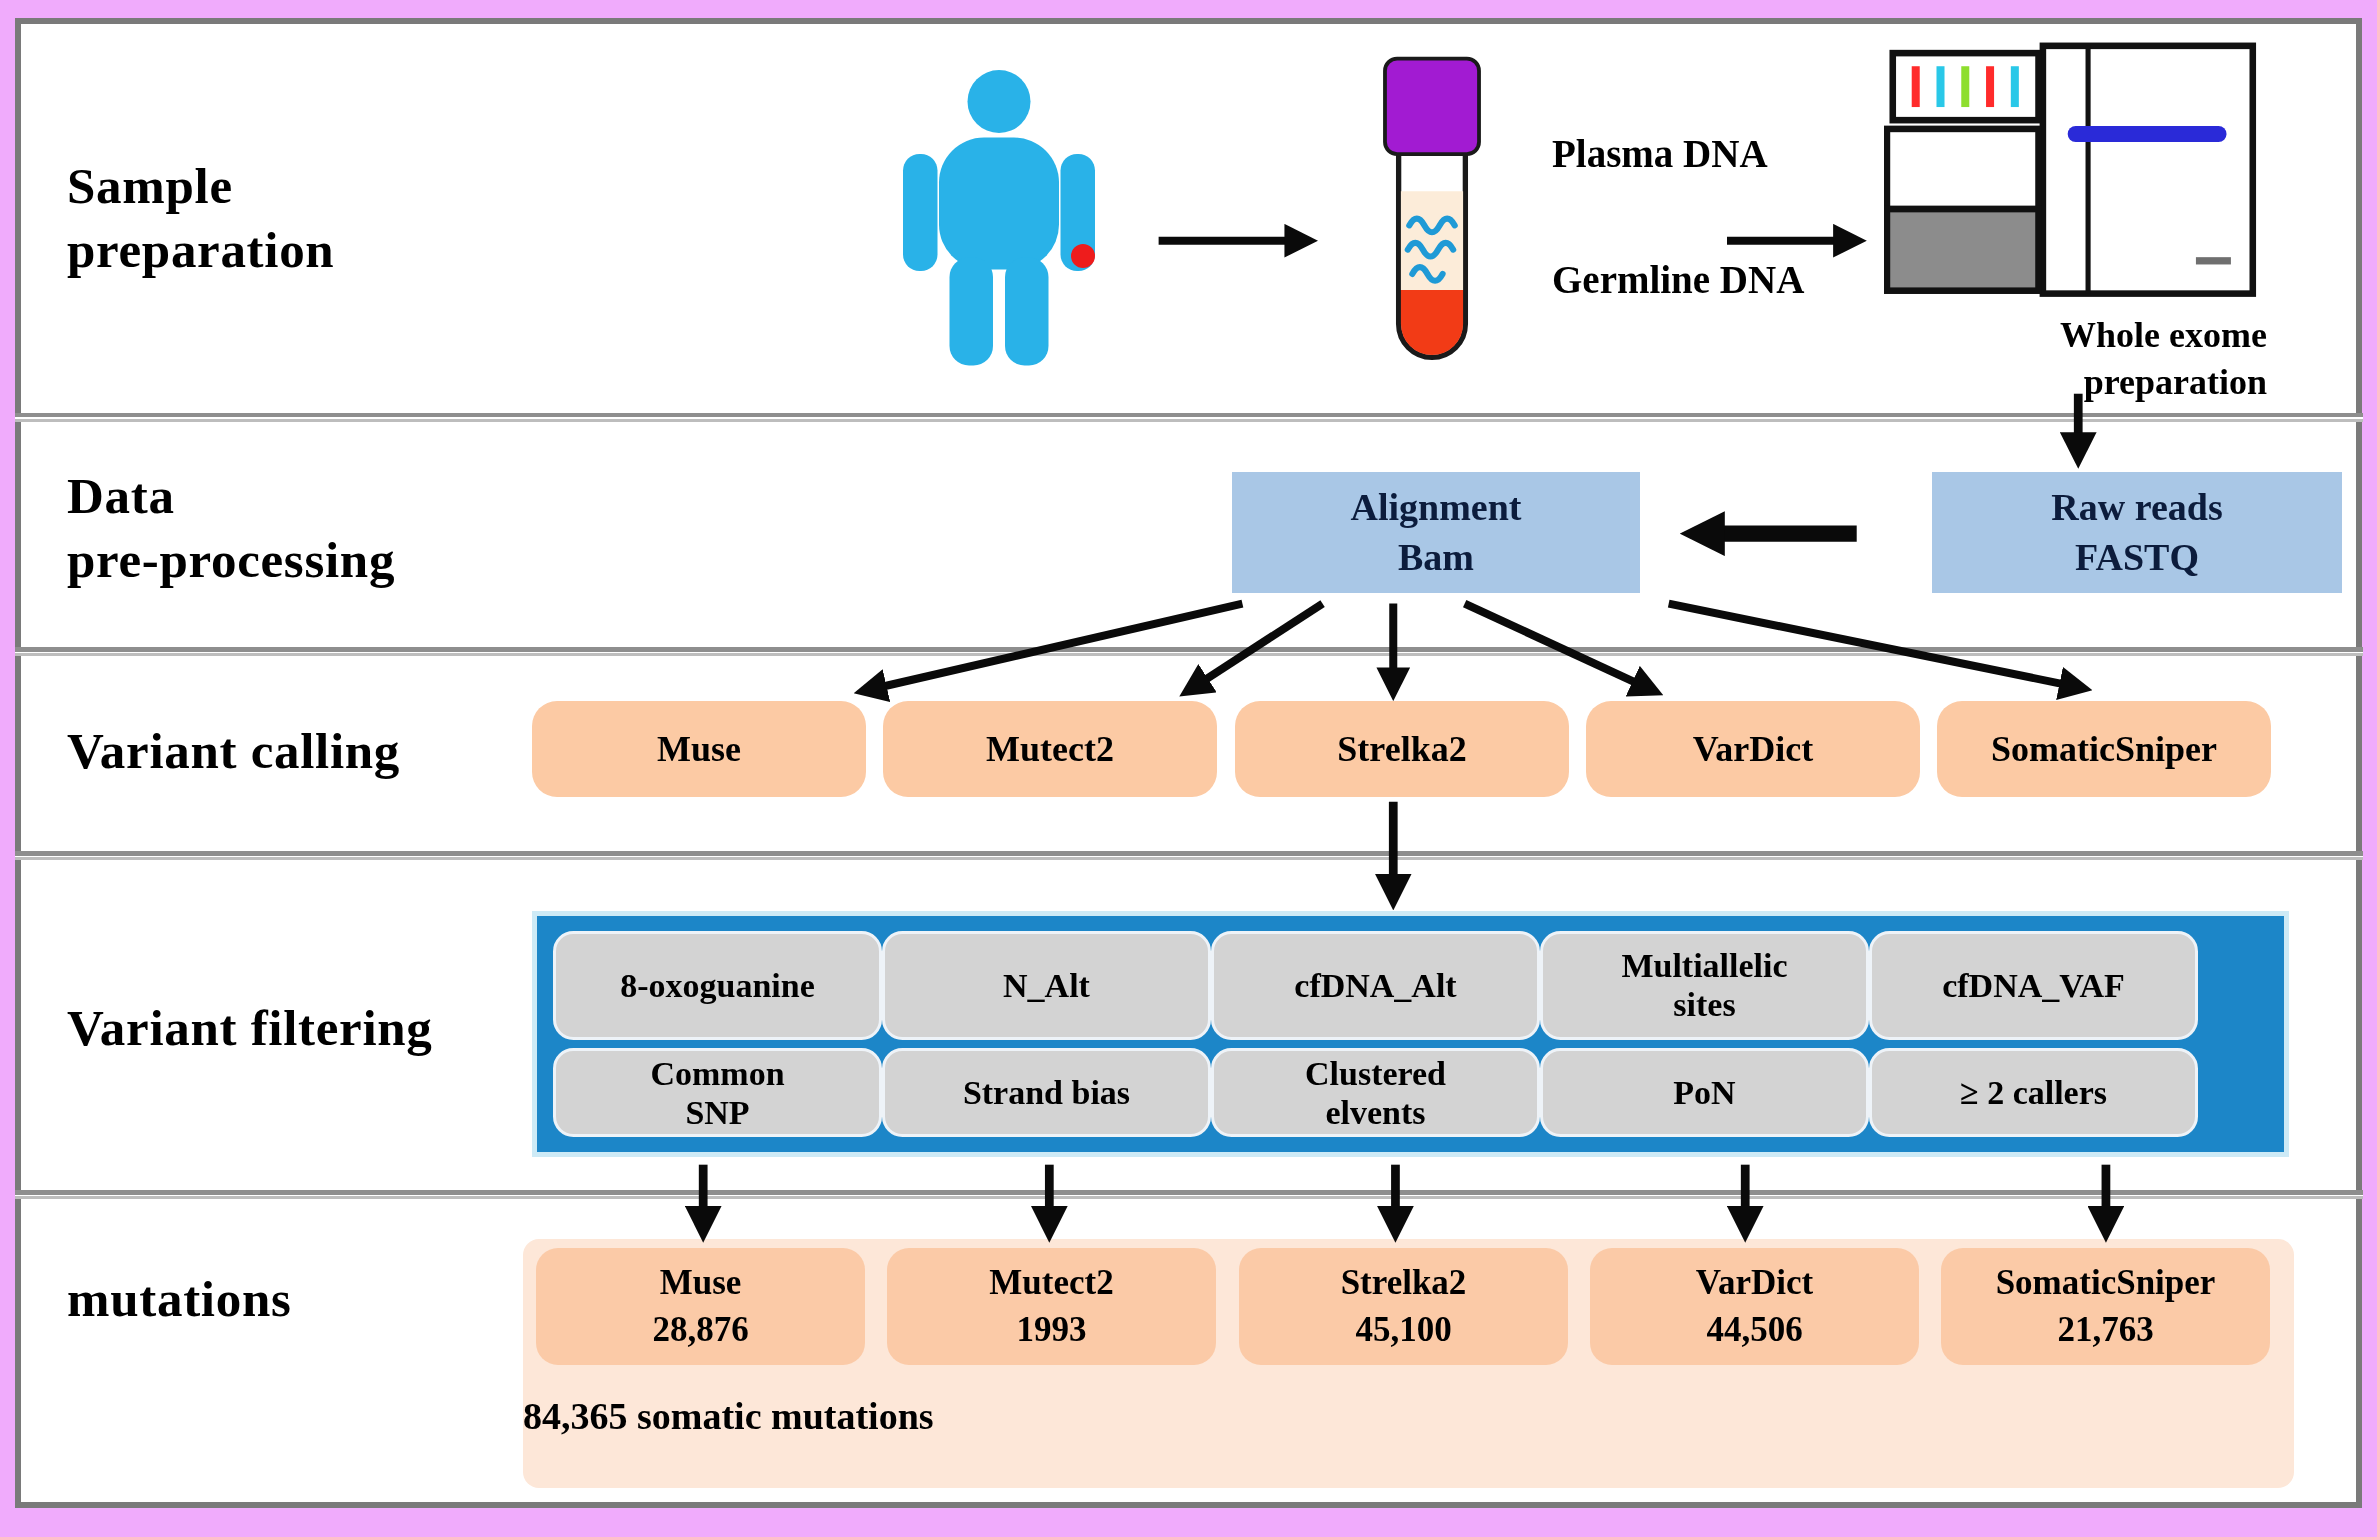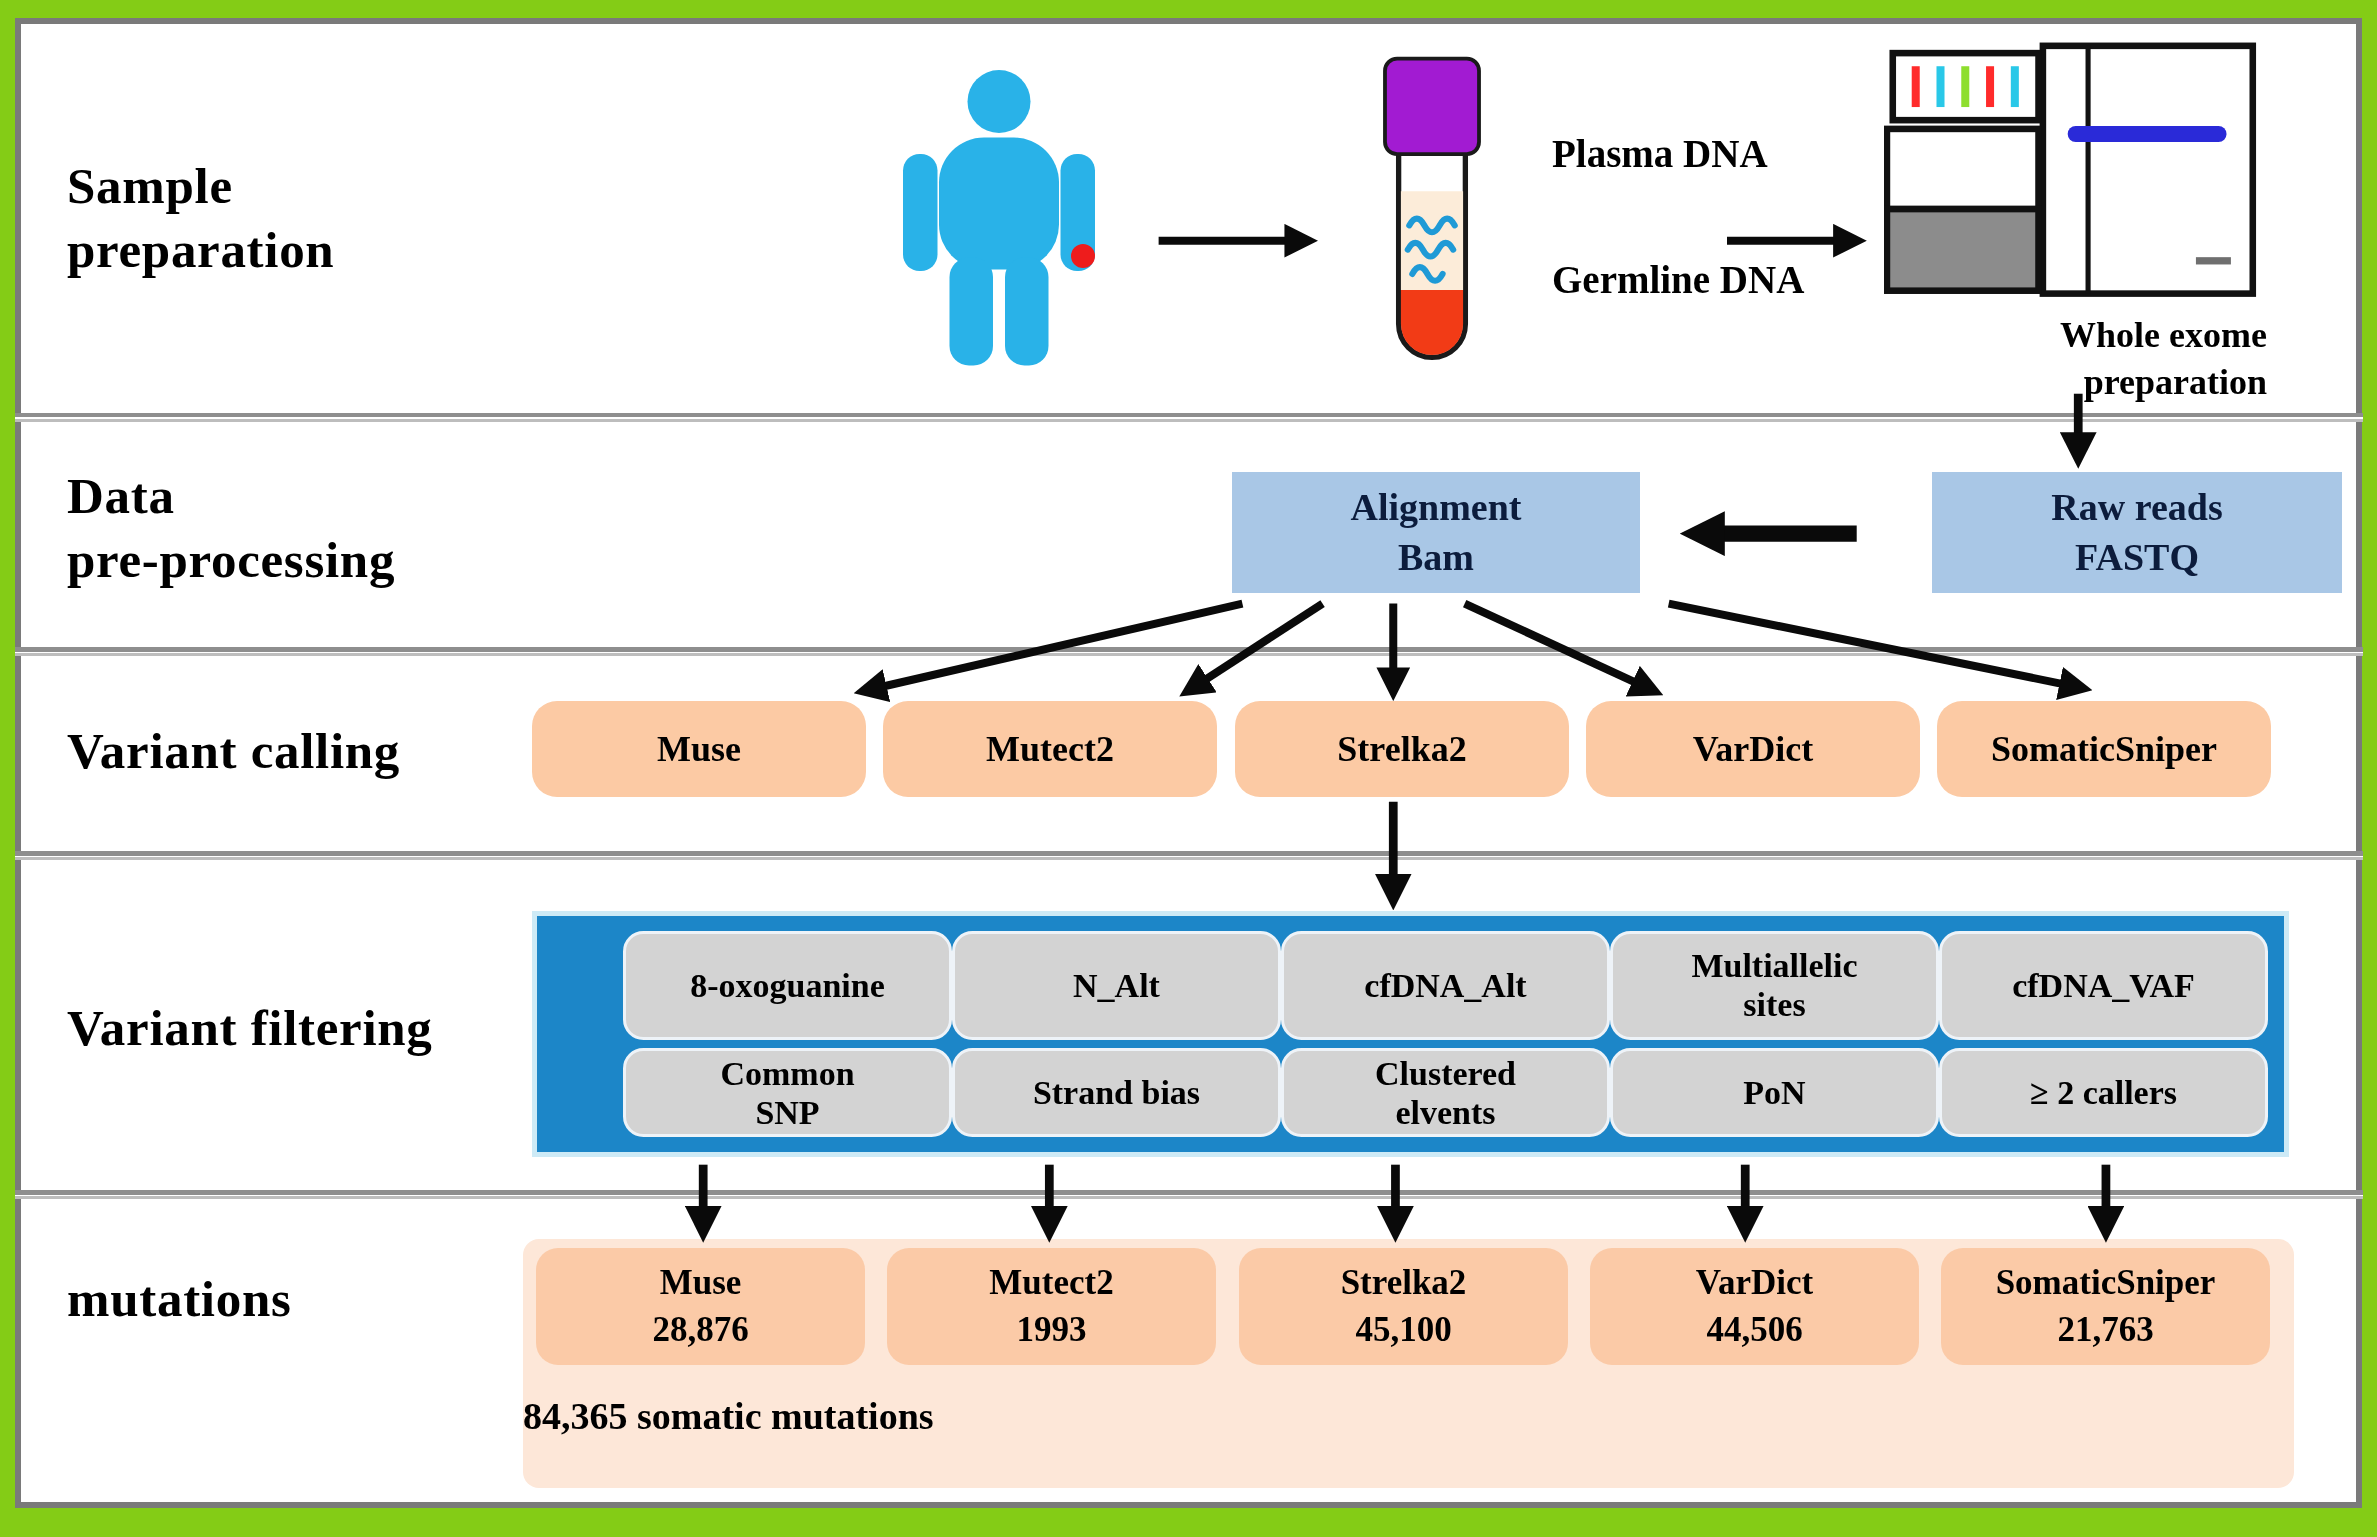--- a/index.html
+++ b/index.html
@@ -1,17 +1,17 @@
 <!DOCTYPE html>
 <html style="--person-blue: #29b2e8; --tube-cap-purple: #a21bd2; --blood-red: #f23b16; --dna-blue: #1f9ad6; --plasma-cream: #fcecd9; --box-blue: #a9c7e6; --box-blue-text: #0c1c3c; --caller-peach: #fccaa4; --filter-container-blue: #1c86c8; --filter-box-gray: #d3d3d3; --filtered-container-peach: #fde7d8; --filtered-box-peach: #fbcaa7; --border-gray: #7a7a7a; --arrow-black: #0a0a0a; --seq-bar-red: #ff2b2b; --seq-bar-cyan: #29c8e8; --seq-bar-green: #8ede2e; --seq-blue-bar: #2a2ad8; --seq-gray: #8c8c8c;font-size:11.7px"><head>
 <meta charset="utf-8">
 <style>
   html,body{margin:0;padding:0;background:#ffffff;}
   #canvas{
-    position:relative;width:2377px;height:1538px;background:#84cc16;
+    position:relative;width:2377px;height:1538px;background:#f0abfc;
     font-family:"Liberation Serif","DejaVu Serif",serif;font-weight:bold;color:#000;
     overflow:hidden;
   }
   #frame{
     position:absolute;left:14.6px;top:17.5px;width:2335px;height:1478px;
     border:6.6px solid var(--border-gray,#7a7a7a);background:#ffffff;
   }
   .sep{
     position:absolute;left:14.6px;width:2348px;height:8.7px;
     background:linear-gradient(#8e8e8e 0 50%,#ffffff 50% 72%,#bdbdbd 72% 100%);
@@ -31,21 +31,21 @@
     display:flex;align-items:center;justify-content:center;
     font-size:36px;text-align:center;
   }
   .filter-container{
     position:absolute;left:532px;top:911px;width:1757px;height:246px;
     background:var(--filter-container-blue,#1c86c8);
     border:5.1px solid #cdeaf6;box-sizing:border-box;
     display:flex;flex-direction:column;justify-content:space-between;
     padding:14.6px 16px;
   }
-  .filter-row{display:flex;justify-content:flex-end;}
+  .filter-row{display:flex;justify-content:flex-start;}
   .filter-row-1{height:109px;}
   .filter-row-2{height:89px;}
   .filter-cell{
     width:329px;background:var(--filter-box-gray,#d3d3d3);
     border:3.6px solid #eef3f8;border-radius:20.4px;box-sizing:border-box;
     display:flex;align-items:center;justify-content:center;
     font-size:34px;line-height:1.15;text-align:center;
   }
   .wrap-narrow{display:inline-block;max-width:219px;}
   .wrap-narrower{display:inline-block;max-width:182px;}

